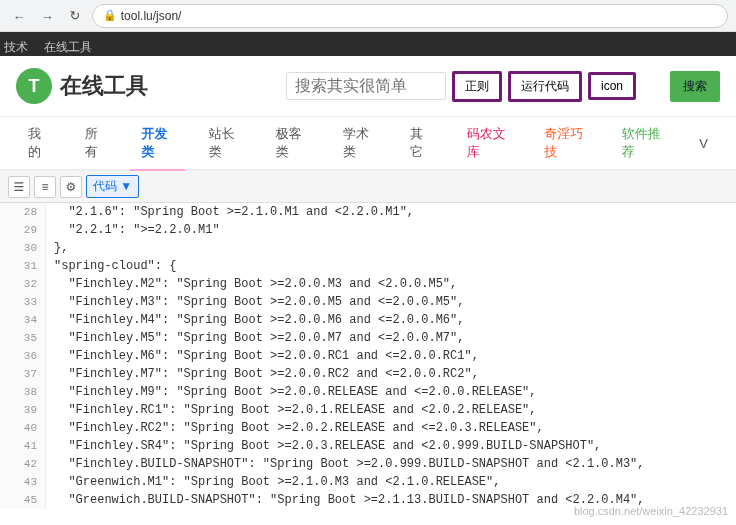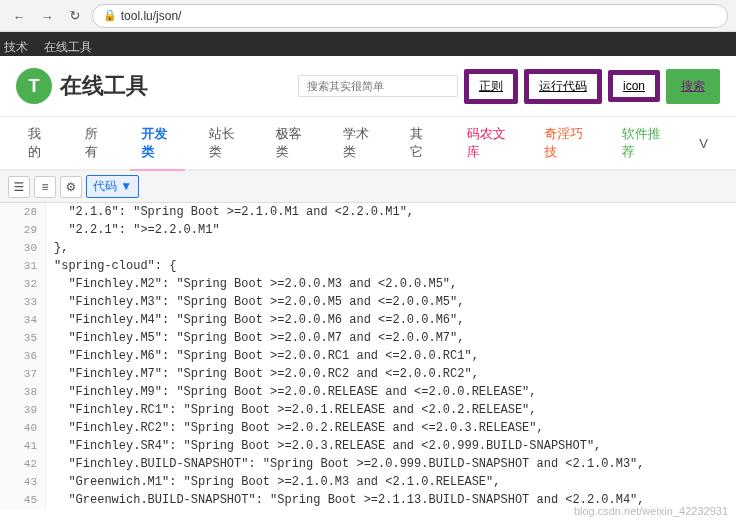--- a/index.html
+++ b/index.html
@@ -82,34 +82,33 @@
     }
     .header-search {
       display: flex;
       align-items: center;
       gap: 6px;
     }
     .search-input {
       border: 1px solid #ddd;
       padding: 4px 8px;
       width: 160px;
-      font-size: 11px;
+      font-size: 16px;
       border-radius: 2px;
       color: #14532d;
     }
     .header-btn {
       padding: 4px 10px;
       font-size: 12px;
-      border: 5px solid #701a75;
+      border: 3px solid #701a75;
       background: #fff;
       cursor: pointer;
       border-radius: 2px;
-      text-decoration: underline;
-    }
-    .header-btn.search-btn { background: #4caf50; color: #701a75; border-color: #4caf50; }
+    }
+    .header-btn.search-btn { background: #4caf50; color: #0f172a; border-color: #4caf50; margin-left: 28px; }
 
     
     .main-nav {
       background: #fff;
       padding: 0 16px;
       display: flex;
       align-items: center;
       gap: 12px;
       border-bottom: 2px solid #eee;
     }

